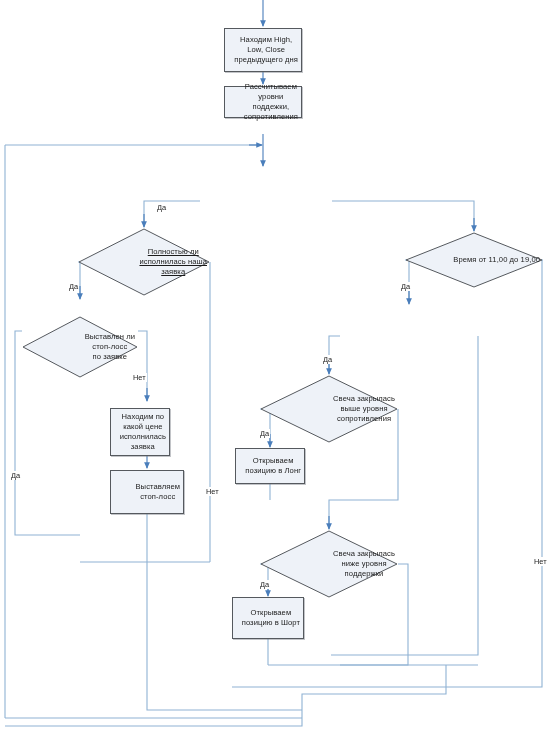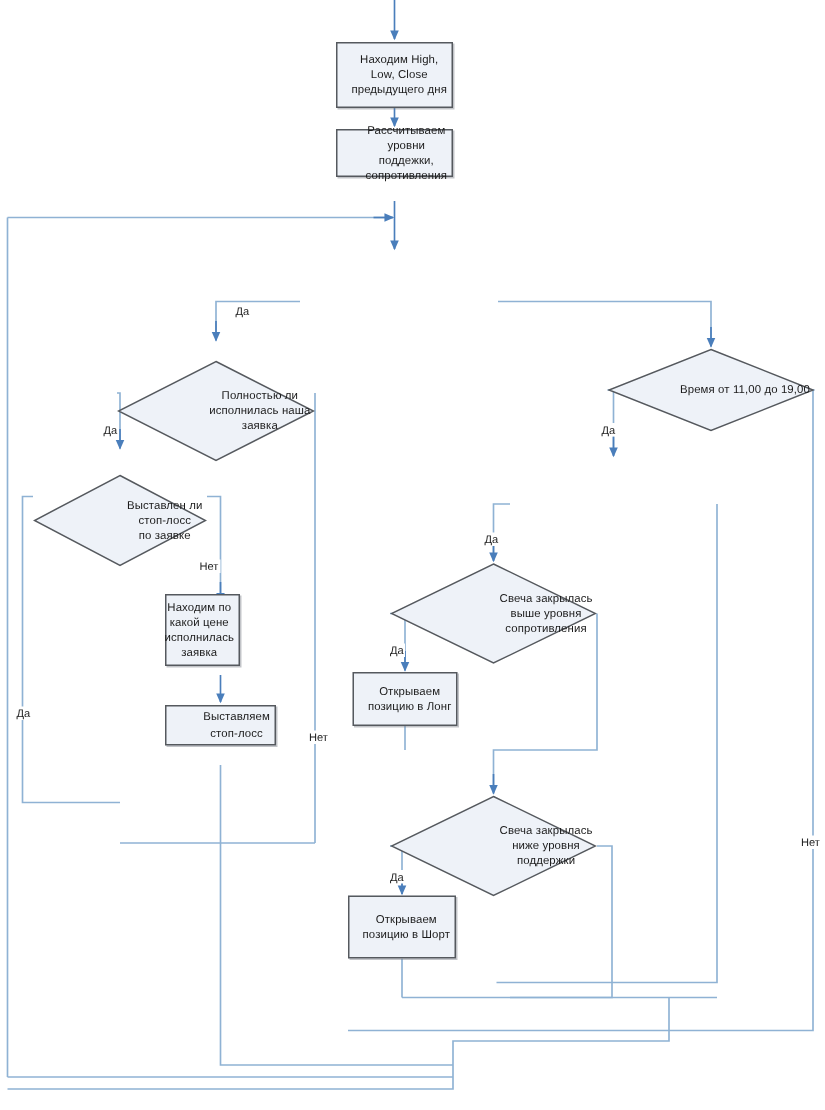--- a/index.html
+++ b/index.html
@@ -150,21 +150,21 @@
   </div>
 
   <div class="node process" style="left:224px; top:86px; width:78px; height:32px;">
     <span class="label">Рассчитываем
 уровни
 поддежки,
 сопротивления</span>
   </div>
 
 
-  <div class="node decision" style="left:78px; top:240px; width:132px; height:68px;">
+  <div class="node decision" style="left:78px; top:228px; width:132px; height:68px;text-decoration:underline;">
     <svg class="dia" viewBox="0 0 132 68" preserveAspectRatio="none">
       <polygon points="66,1 131,34 66,67 1,34" fill="#eef2f8" stroke="#55595e" stroke-width="1"></polygon>
     </svg>
     <span class="label">Полностью ли
 исполнилась наша
 заявка</span>
   </div>
 
   <div class="node decision" style="left:405px; top:232px; width:138px; height:56px;">
     <svg class="dia" viewBox="0 0 138 56" preserveAspectRatio="none">
@@ -185,33 +185,33 @@
 
   <div class="node decision" style="left:260px; top:375px; width:138px; height:68px;">
     <svg class="dia" viewBox="0 0 138 68" preserveAspectRatio="none">
       <polygon points="69,1 137,34 69,67 1,34" fill="#eef2f8" stroke="#55595e" stroke-width="1"></polygon>
     </svg>
     <span class="label">Свеча закрылась
 выше уровня
 сопротивления</span>
   </div>
 
-  <div class="node process" style="left:110px; top:396px; width:50px; height:48px;">
+  <div class="node process" style="left:110px; top:408px; width:60px; height:48px;">
     <span class="label">Находим по
 какой цене
 исполнилась
 заявка</span>
   </div>
 
   <div class="node process" style="left:235px; top:448px; width:70px; height:36px;">
     <span class="label">Открываем
 позицию в Лонг</span>
   </div>
 
-  <div class="node process" style="left:110px; top:470px; width:74px; height:27px;">
+  <div class="node process" style="left:110px; top:470px; width:74px; height:44px;">
     <span class="label">Выставляем
 стоп-лосс</span>
   </div>
 
   <div class="node decision" style="left:260px; top:530px; width:138px; height:68px;">
     <svg class="dia" viewBox="0 0 138 68" preserveAspectRatio="none">
       <polygon points="69,1 137,34 69,67 1,34" fill="#eef2f8" stroke="#55595e" stroke-width="1"></polygon>
     </svg>
     <span class="label">Свеча закрылась
 ниже уровня

